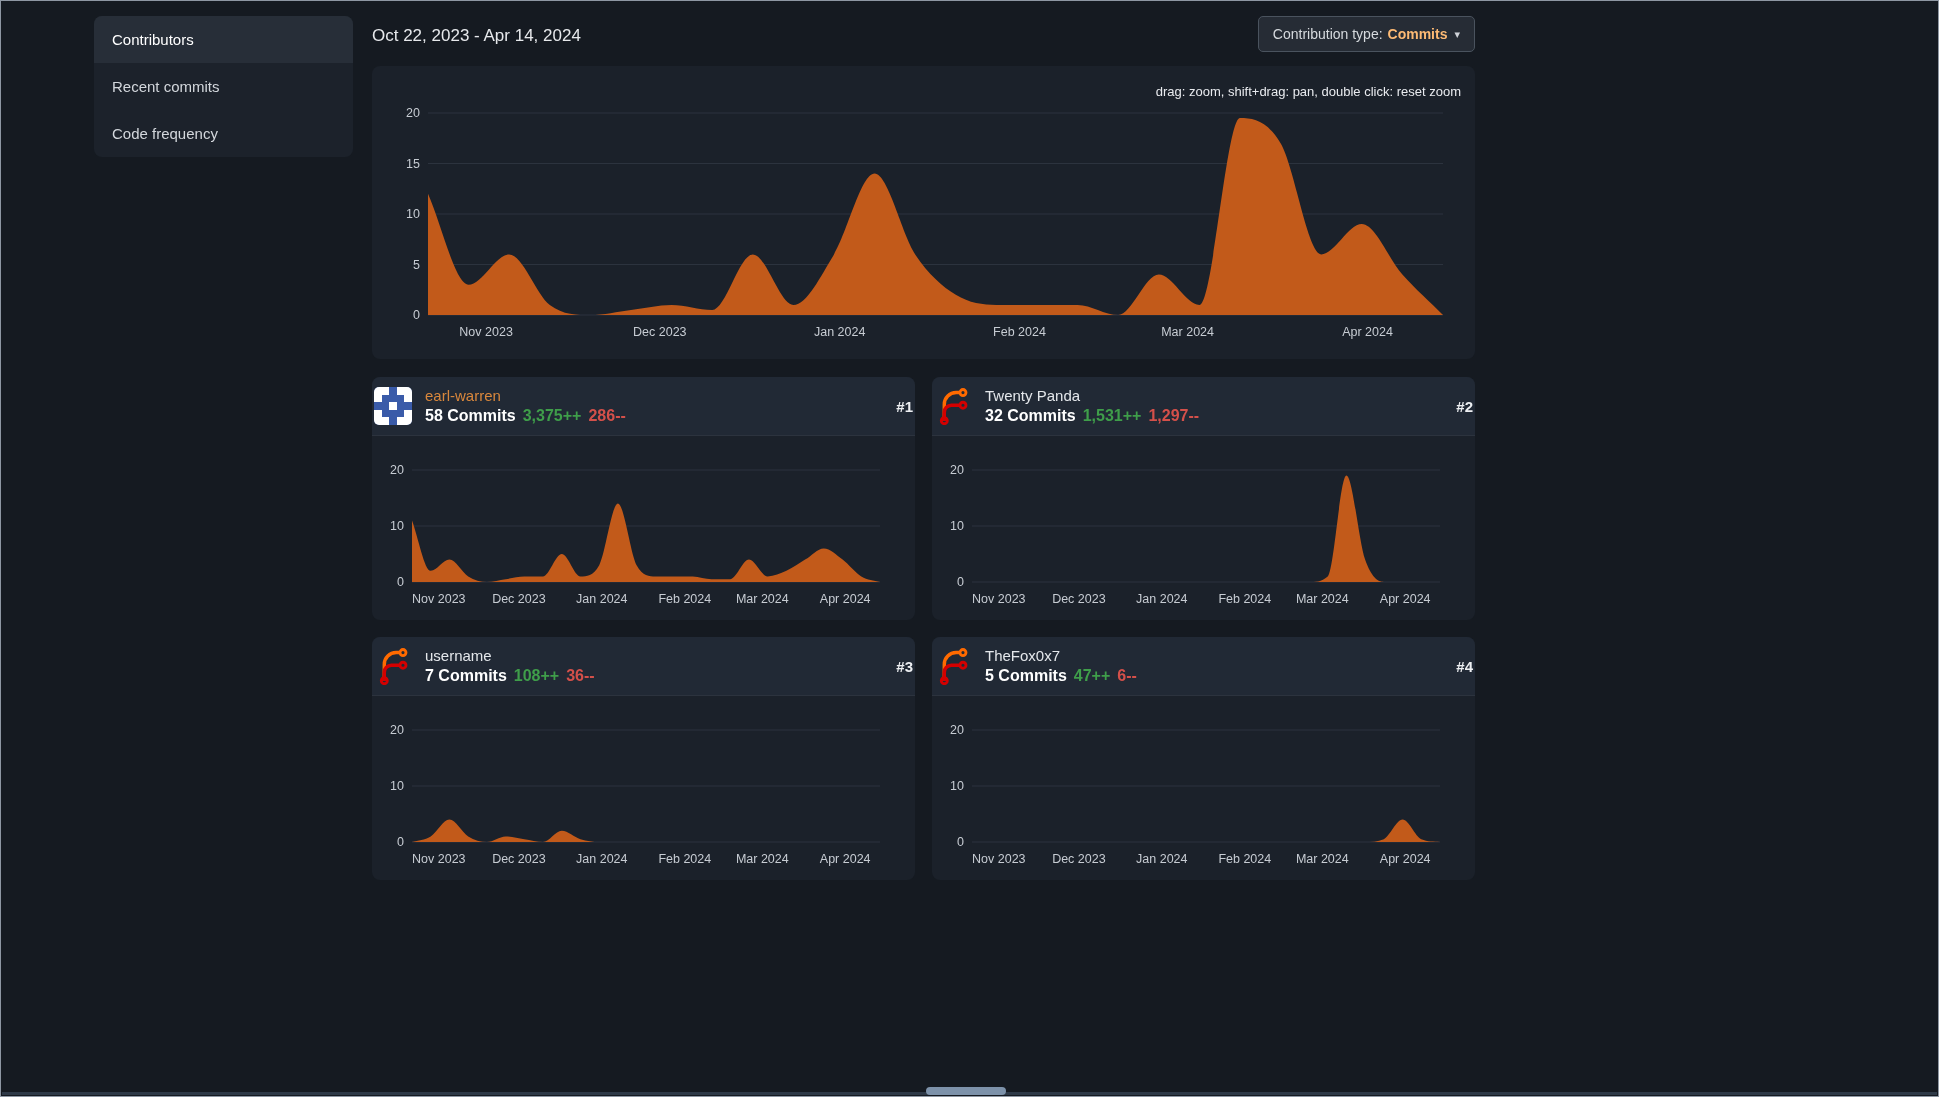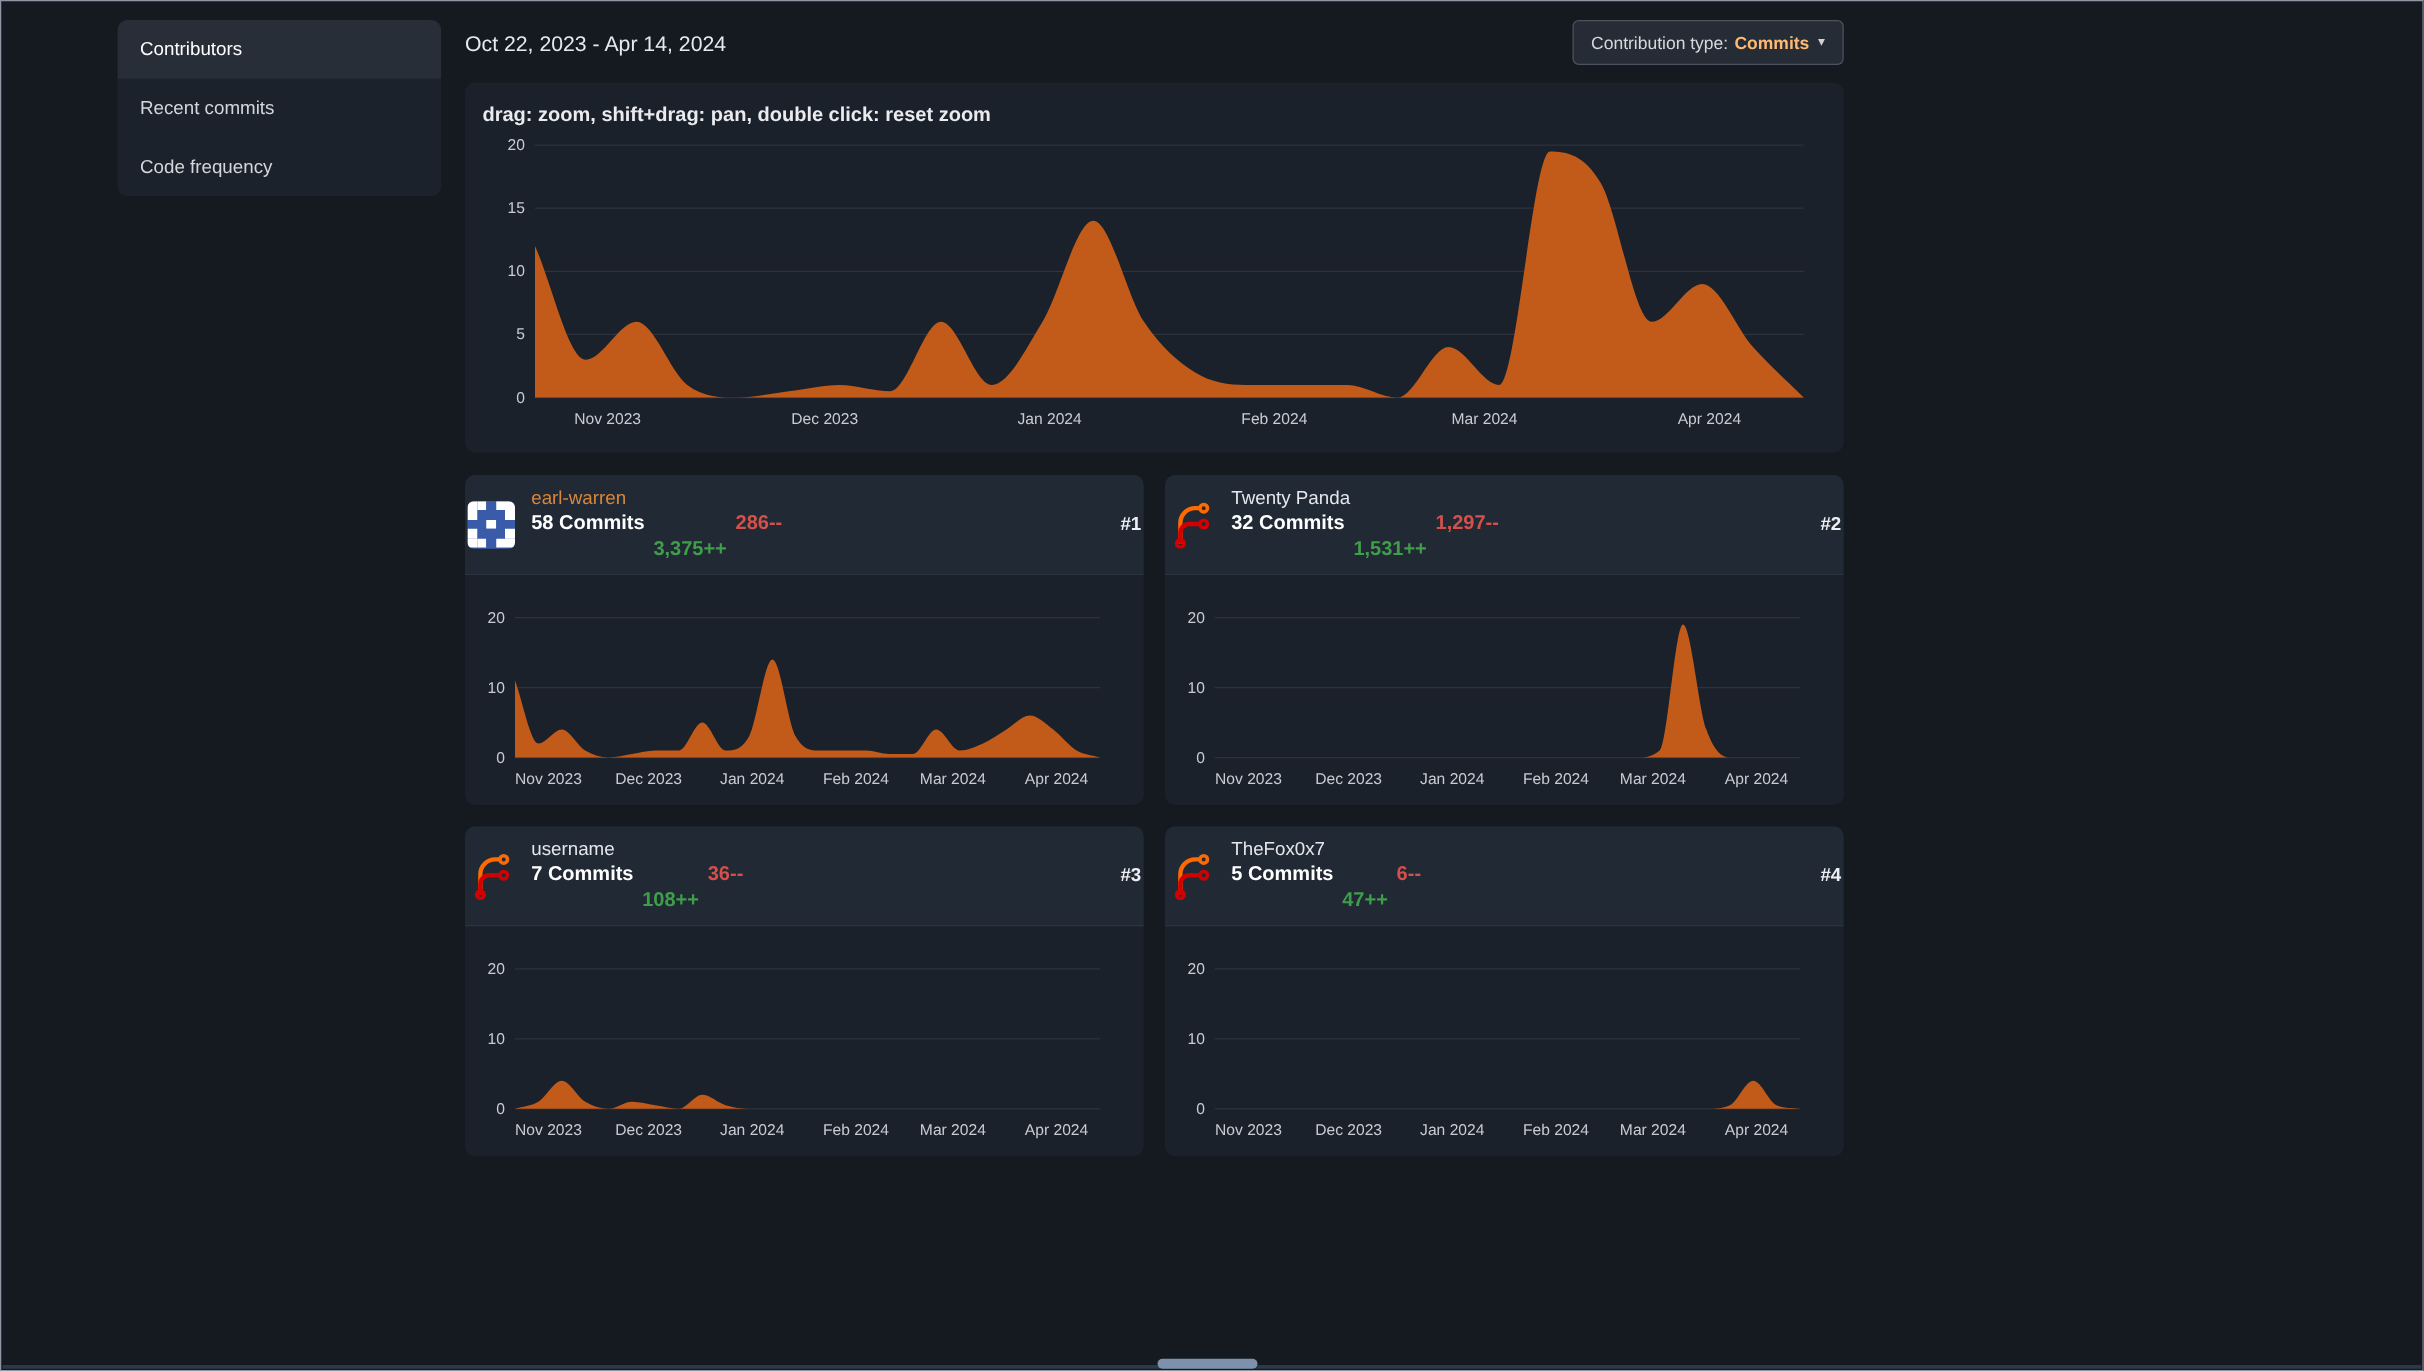--- a/index.html
+++ b/index.html
@@ -36,36 +36,36 @@
   .contrib-type-btn{
     display:flex;align-items:center;gap:5px;background:var(--btn-bg);
     border:1px solid var(--btn-border);border-radius:5px;padding:9px 14px;
     font-size:14px;color:#d6dade;cursor:pointer;font-family:inherit;
   }
   .contrib-type-btn b{color:#fdba74;}
   .caret{font-size:11px;color:#cfd3d8;margin-left:2px;line-height:1;}
   
   .card{background:var(--card);border-radius:8px;}
   .main-chart-card{padding:12px 14px 4px;margin-bottom:18px;}
-  .chart-hint{text-align:left;font-size:16px;font-weight:700;color:#e9ebef;margin:6px 0 4px;}
+  .chart-hint{text-align:right;font-size:13px;font-weight:400;color:#e9ebef;margin:6px 0 4px;}
   .grid{display:grid;grid-template-columns:1fr 1fr;gap:17px;}
   .contributor-card{overflow:hidden;}
   .ccard-header{
     display:flex;align-items:center;gap:13px;padding:10px 2px;
     background:var(--card-header);border-bottom:1px solid var(--border);
   }
   .avatar{width:38px;height:38px;border-radius:5px;flex-shrink:0;overflow:hidden;}
   .identicon{display:grid;grid-template-columns:repeat(5,1fr);grid-template-rows:repeat(5,1fr);}
   .identicon i{display:block;}
   .forgejo-logo{width:38px;height:38px;display:block;}
   .contrib-info{display:flex;flex-direction:column;gap:3px;}
   .contrib-name{font-size:15px;color:#e4e7eb;}
   .contrib-name.link{color:var(--link);cursor:pointer;}
   .contrib-stats{font-size:16px;font-weight:700;display:flex;gap:7px;color:#ffffff;}
-  .stat-additions{color:var(--green);margin-top:21px;}
+  .stat-additions{color:var(--green);}
   .stat-deletions{color:var(--red);}
   .rank{margin-left:auto;font-weight:700;font-size:15px;color:#edeff2;}
   .mini-chart-wrap{padding:26px 8px 6px 6px;}
   
   svg.chart{font-family:"Liberation Sans",sans-serif;display:block;}
   svg.chart line.grid{stroke:#2c333e;stroke-width:1;}
   svg.chart text.tick{fill:#c7ccd3;font-size:12.5px;}
   
   .hscroll-track{position:absolute;left:1px;right:1px;bottom:1px;height:3px;background:#2e3947;}
   .hscroll-thumb{position:absolute;left:925px;bottom:1px;width:80px;height:8px;border-radius:4px;background:#7d92aa;}

